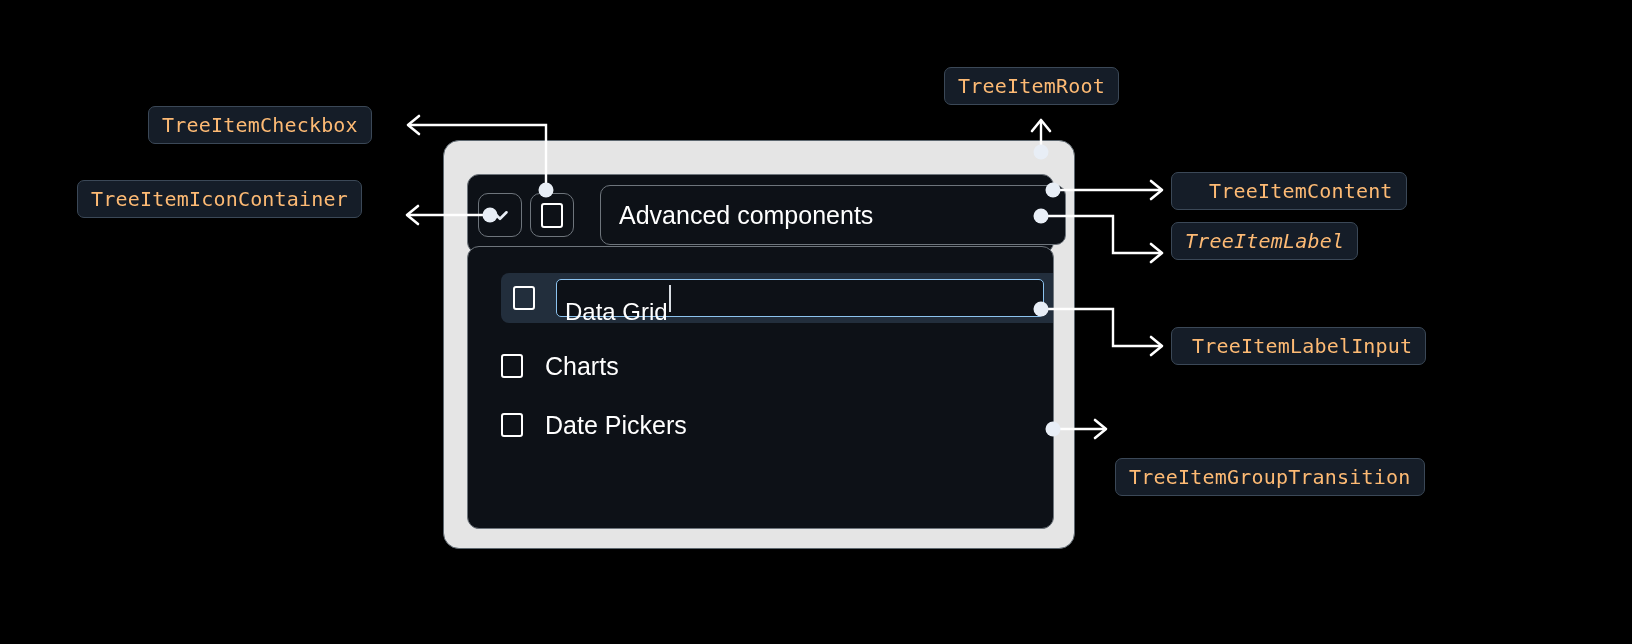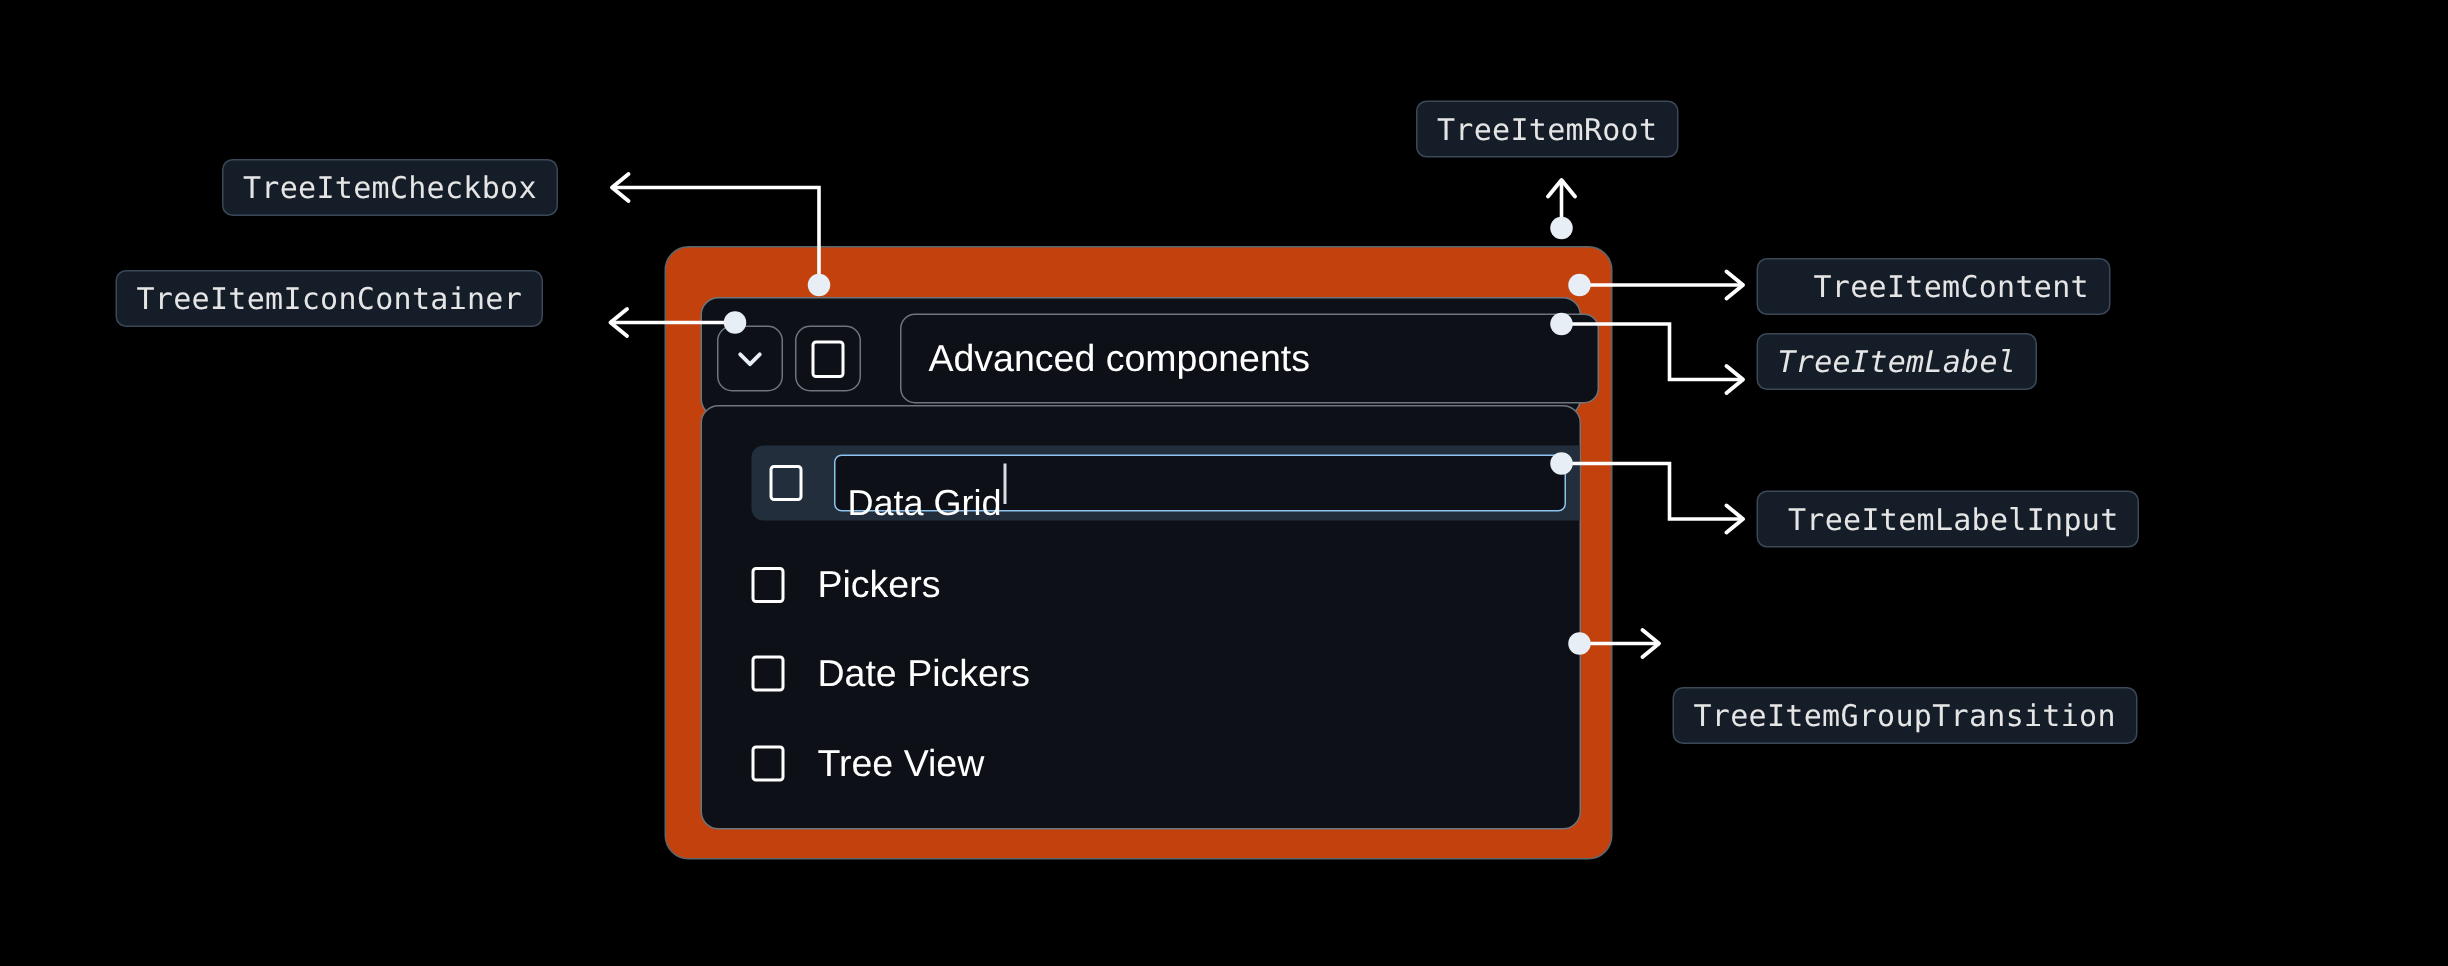--- a/index.html
+++ b/index.html
@@ -35,37 +35,37 @@
     position: absolute;
     box-sizing: border-box;
     display: flex;
     align-items: center;
     justify-content: center;
     height: 38px;
     padding: 0 13px;
     background: #151d28;
     border: 1px solid #3b4857;
     border-radius: 7px;
-    color: #e5e5e5;
+    color: #fdba74;
     font-family: "DejaVu Sans Mono", "Liberation Mono", monospace;
     font-size: 20px;
     letter-spacing: 0.2px;
     white-space: nowrap;
     z-index: 8;
   }
 
   
   #tree-root {
     position: absolute;
     left: 443px;
-    top: 164px;
+    top: 140px;
     width: 632px;
     height: 409px;
     box-sizing: border-box;
-    background: #c2410c;
+    background: #e5e5e5;
     border: 1px solid #5d676f;
     border-radius: 16px;
     z-index: 2;
   }
 
   
   #tree-content {
     position: absolute;
     left: 23px;
     top: 33px;
@@ -284,27 +284,23 @@
       <div id="row-selected">
         <span class="cb"></span>
         <div id="label-input">
           <span class="txt">Data Grid</span>
           <span class="caret"></span>
         </div>
       </div>
 
       <div class="tree-row" style="top:96px;">
         <span class="cb"></span>
-        <span class="row-label">Pickers</span>
+        <span class="row-label">Charts</span>
       </div>
 
       <div class="tree-row" style="top:155px;">
         <span class="cb"></span>
         <span class="row-label">Date Pickers</span>
       </div>
 
-      <div class="tree-row" style="top:215px;">
-        <span class="cb"></span>
-        <span class="row-label">Tree View</span>
-      </div>
     </div>
   </div>
 </div>
 
 </body></html>

